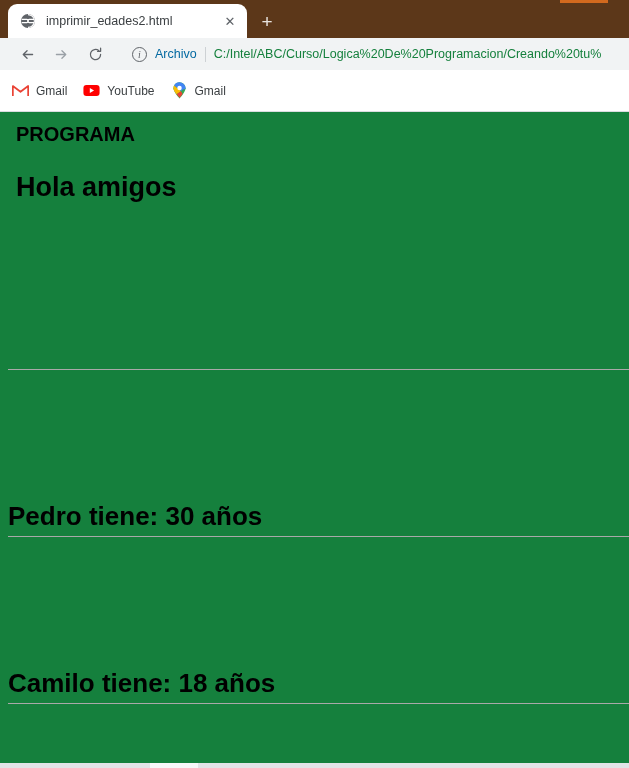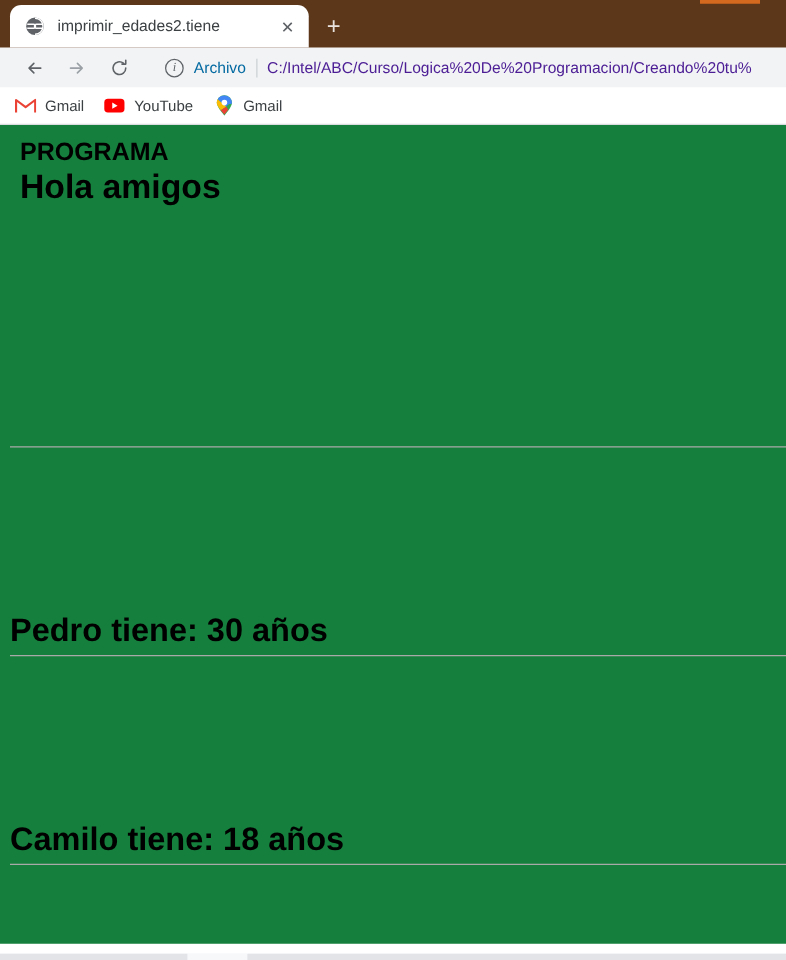--- a/index.html
+++ b/index.html
@@ -154,27 +154,27 @@
   .omnibox-divider {
     width: 1px;
     height: 15px;
     background: #cdd1d4;
     margin: 0 8px;
     flex: 0 0 1px;
   }
 
   .url-text {
     font-size: 12.5px;
-    color: #4c1d95;
+    color: #15803d;
     white-space: nowrap;
   }
 
   
   .bookmarks-bar {
-    height: 30px;
+    height: 42px;
     background: #ffffff;
     display: flex;
     align-items: center;
     padding-left: 10px;
     border-bottom: 1px solid #dadce0;
   }
 
   .bookmark {
     display: flex;
     align-items: center;
@@ -214,20 +214,21 @@
     font-size: 20px;
     font-weight: bold;
     color: #000000;
     margin-top: 11px;
   }
 
   .greeting {
     font-size: 27px;
     font-weight: bold;
     color: #000000;
+    margin-top: 26px;
   }
 
   hr.rule {
     border: 0;
     border-top: 1px solid #a9a9a9;
     margin: 0;
     width: 100%;
   }
 
   .rule-1 { position: absolute; top: 257px; left: 8px; right: 0; }
@@ -271,21 +272,21 @@
 
     <div class="tab">
       <span class="tab-favicon">
         <svg width="16" height="16" viewBox="0 0 16 16" aria-hidden="true">
           <circle cx="8" cy="8" r="7" fill="#5f6368"></circle>
           <path d="M8 1.6 A6.4 6.4 0 0 1 8 14.4" fill="none" stroke="#ffffff" stroke-width="1.1"></path>
           <path d="M1.8 6.4 h5.0 a1.6 1.6 0 0 1 0 3.2 h-5.0" fill="none" stroke="#ffffff" stroke-width="1.1"></path>
           <path d="M14.2 9.6 h-5.0 a1.6 1.6 0 0 1 0 -3.2 h5.0" fill="none" stroke="#ffffff" stroke-width="1.1"></path>
         </svg>
       </span>
-      <span class="tab-title">imprimir_edades2.tiene</span>
+      <span class="tab-title">imprimir_edades2.html</span>
       <span class="tab-close">✕</span>
     </div>
 
     <div class="new-tab-btn">+</div>
   </div>
 
   <div class="toolbar">
 
     <div class="nav-btn back">
       <svg width="17" height="17" viewBox="0 0 20 20" aria-hidden="true">

